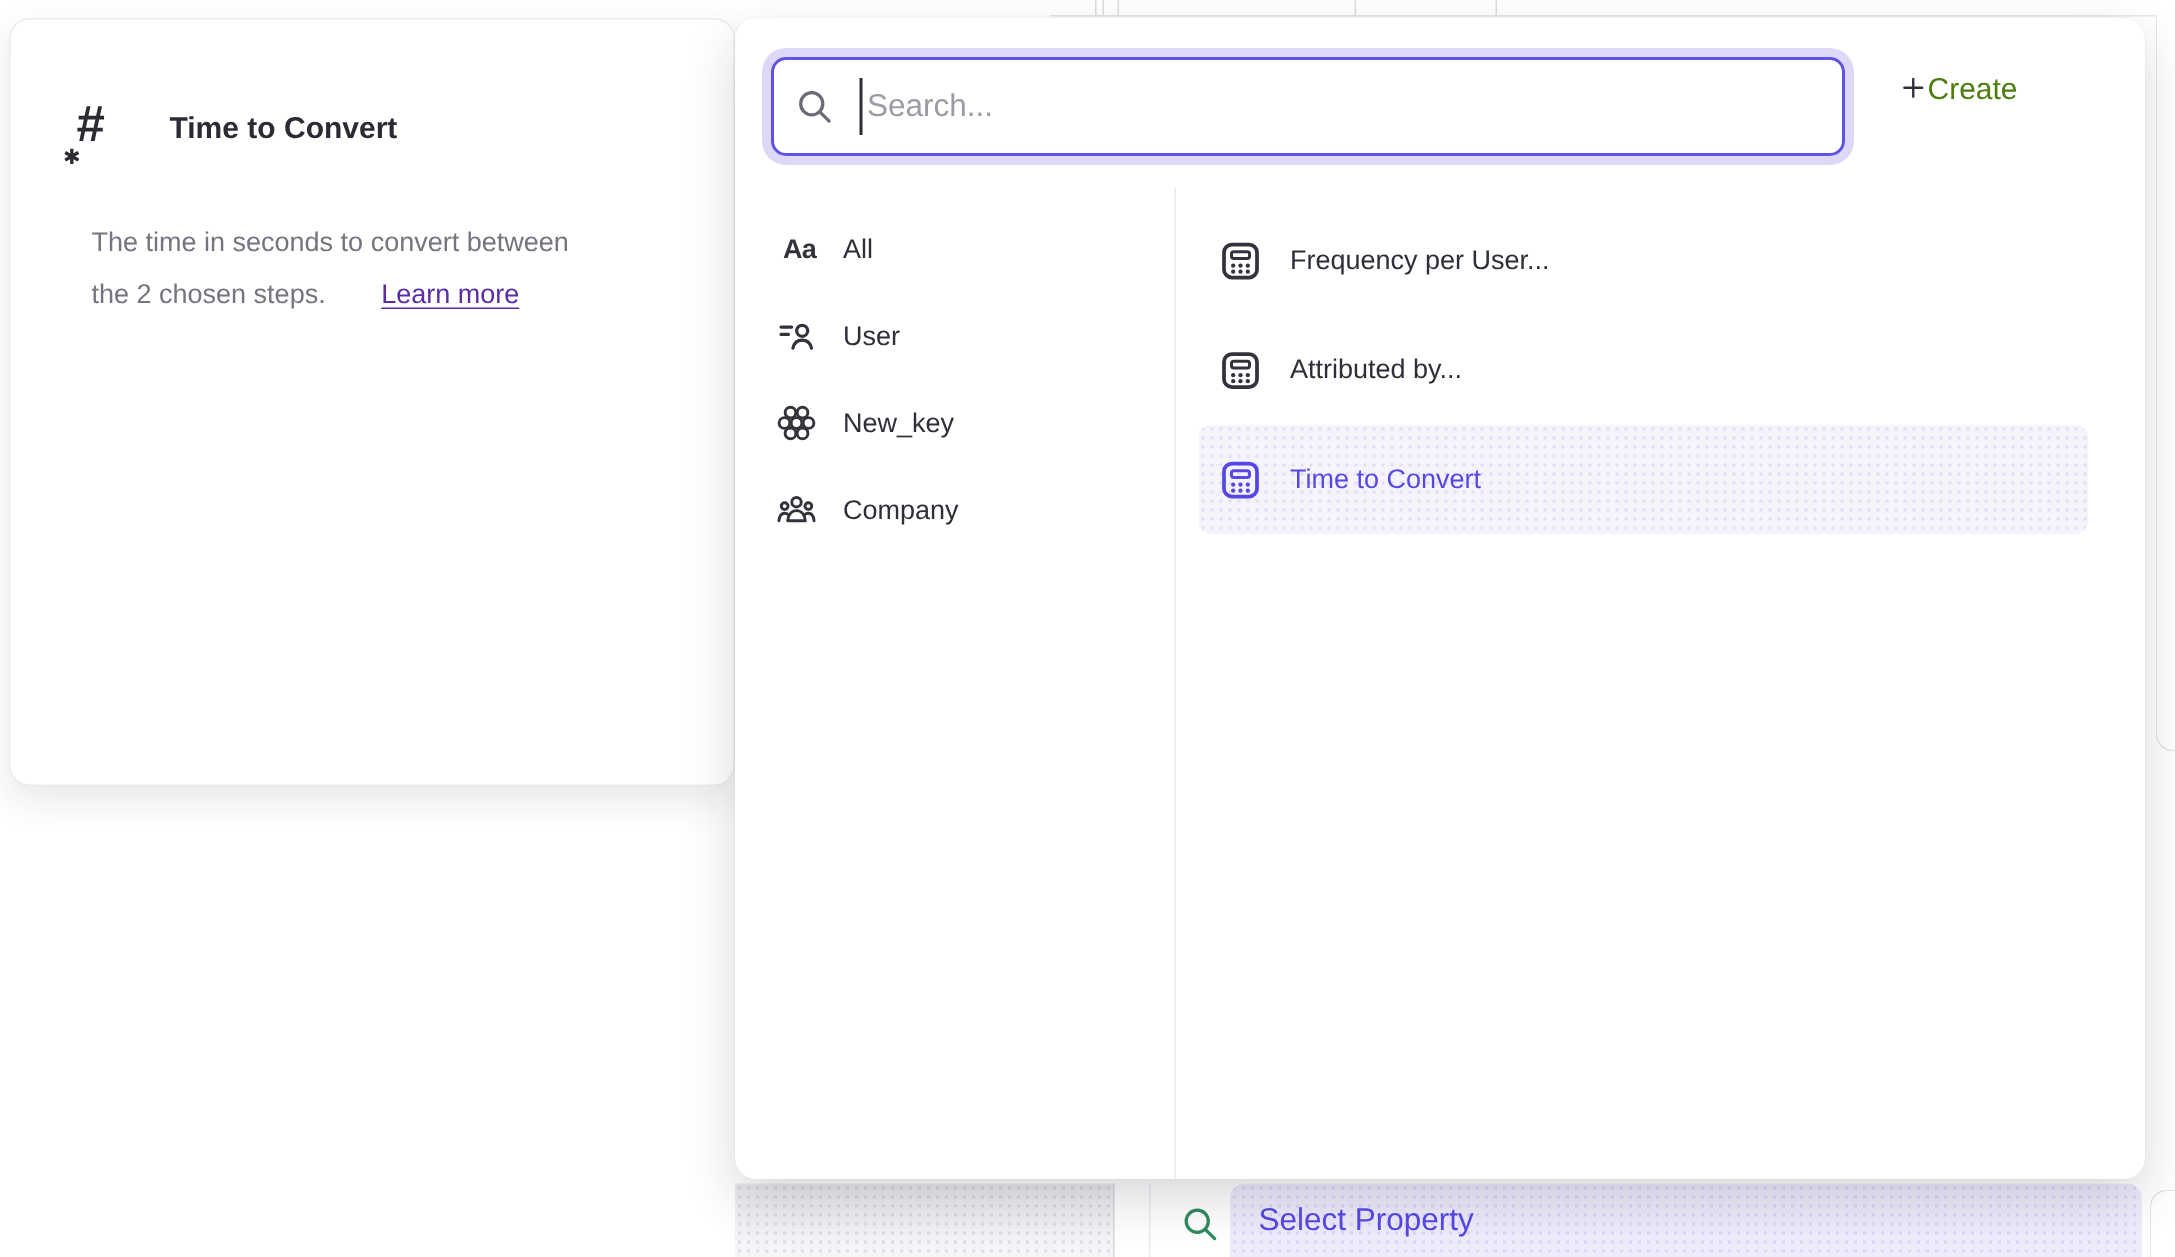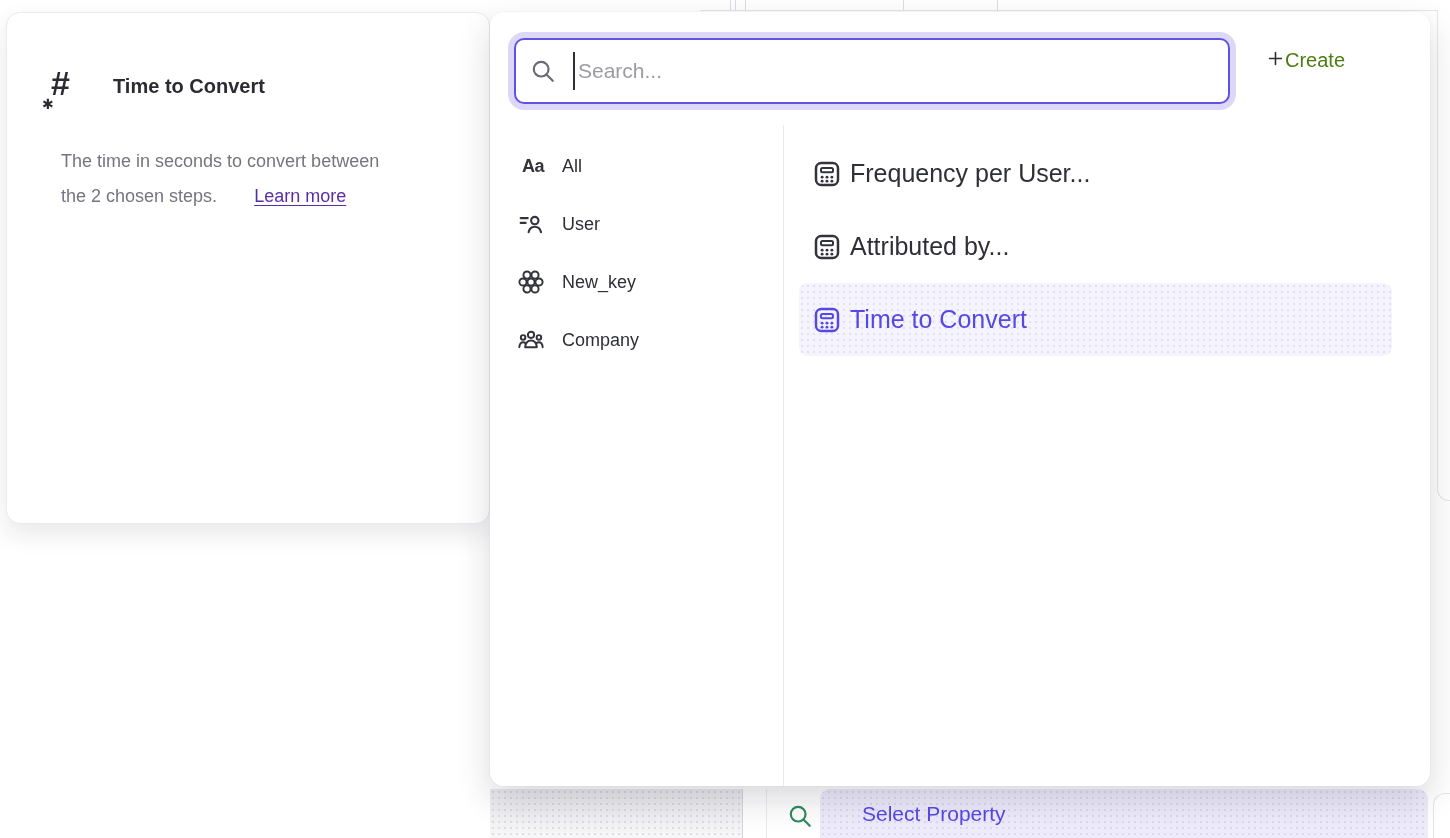--- a/index.html
+++ b/index.html
@@ -35,21 +35,21 @@
     background-size: 6px 6px, auto;
   }
   .bstrip-line1 { position: absolute; left: 742px; top: 789px; width: 1px; height: 49px; background: #d6d6dc; }
   .bstrip-line2 { position: absolute; left: 766px; top: 789px; width: 1px; height: 49px; background: #ebebef; }
   .green-search {
     position: absolute; left: 787px; top: 803px; width: 26px; height: 26px; color: #2d8a5e;
   }
   .select-pill {
     position: absolute; left: 820px; top: 789px; width: 608px; height: 49px;
     border-radius: 10px 10px 0 0;
-    display: flex; align-items: center; padding-left: 42px;
+    display: flex; align-items: center; padding-left: 19px;
     font-size: 21px; font-weight: 500; color: #5748e5;
     background-color: #eeebfa;
     background-image: radial-gradient(rgba(87,72,229,0.13) 1px, transparent 1.3px);
     background-size: 6px 6px;
     cursor: pointer;
   }
 
   
   .tooltip-card {
     position: absolute; left: 6px; top: 12px; width: 484px; height: 512px;
@@ -104,22 +104,22 @@
     height: 58px; display: flex; align-items: center;
     padding-left: 12px; gap: 18px; border-radius: 9px;
     font-size: 18px; color: #2f2f38; cursor: pointer;
   }
   .cat-row .icon { width: 26px; height: 26px; color: #33333c; display: flex; align-items: center; justify-content: flex-end; flex: none; }
   .aa-text { font-size: 18px; font-weight: 600; letter-spacing: -0.5px; color: #33333c; }
 
   .res-list { position: absolute; left: 309px; top: 125px; width: 593px; }
   .res-row {
     height: 73px; display: flex; align-items: center;
-    padding-left: 13px; gap: 8px; border-radius: 9px;
-    font-size: 25px; color: #2f2f38; cursor: pointer;
+    padding-left: 13px; gap: 18px; border-radius: 9px;
+    font-size: 18px; color: #2f2f38; cursor: pointer;
   }
   .res-row .icon { width: 30px; height: 30px; color: #33333c; flex: none; }
 
   .selected {
     background-color: #f5f3fc;
     background-image: radial-gradient(rgba(87,72,229,0.12) 1px, transparent 1.3px);
     background-size: 6px 6px;
     color: #5748e5 !important;
     font-weight: 500;
   }

